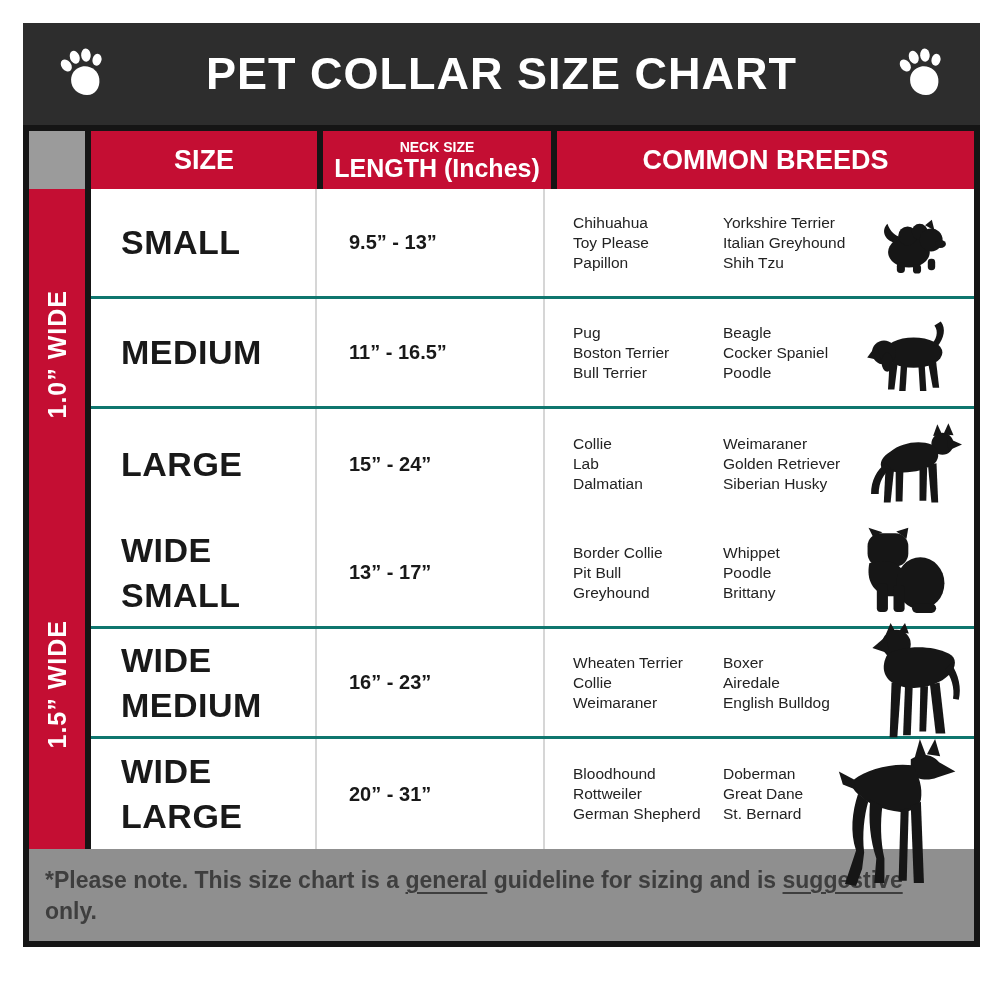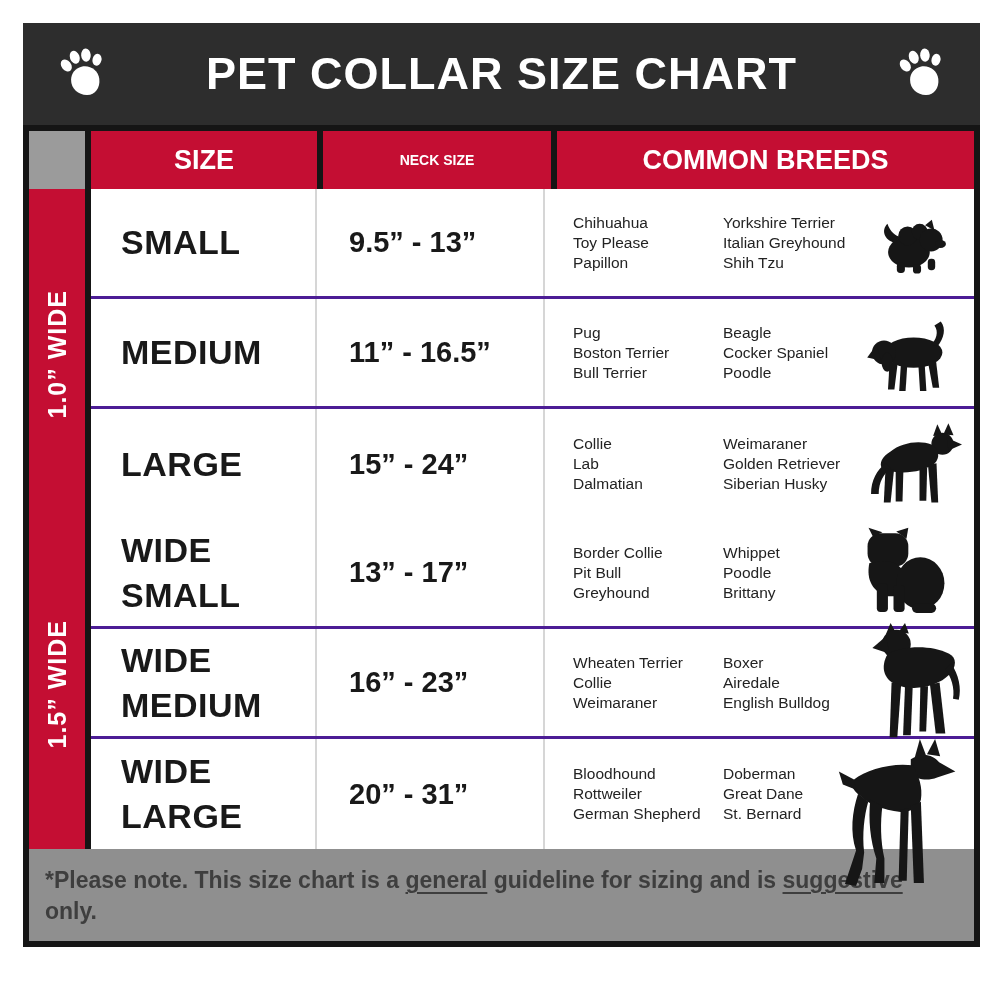--- a/index.html
+++ b/index.html
@@ -30,25 +30,25 @@
   .col-size{width:226px;font-size:27px;}
   .col-len{width:228px;}
   .col-len .neck-top{font-size:14px;line-height:15px;}
   .col-len .neck-main{font-size:25px;line-height:26px;}
   .col-breeds{flex:1;font-size:27px;}
 
   .section{display:flex;gap:6px;}
   .strip{width:56px;background:var(--red);display:flex;align-items:center;justify-content:center;}
   .strip span{writing-mode:vertical-rl;transform:rotate(180deg);color:#fff;font-weight:700;font-size:25px;letter-spacing:1px;white-space:nowrap;}
   .sec-body{flex:1;background:#fff;display:flex;flex-direction:column;}
-  .row{height:110px;display:flex;border-bottom:3px solid #4c1d95;}
+  .row{height:110px;display:flex;border-bottom:3px solid #0f766e;}
   .row:last-child{border-bottom:none;}
 
   .cell-size{width:226px;border-right:2px solid #D6D6D6;display:flex;align-items:center;padding-left:30px;font-size:34px;font-weight:700;line-height:1.32;color:var(--ink);letter-spacing:.5px;}
-  .cell-len{width:228px;border-right:2px solid #D6D6D6;display:flex;align-items:center;padding-left:32px;font-size:29px;font-weight:700;color:var(--ink);}
+  .cell-len{width:228px;border-right:2px solid #D6D6D6;display:flex;align-items:center;padding-left:32px;font-size:20px;font-weight:700;color:var(--ink);}
   .cell-breeds{flex:1;position:relative;display:flex;align-items:center;padding-left:28px;}
   .bcol{width:150px;font-size:15.5px;line-height:20px;color:#232323;}
   .bcol.b2{width:168px;}
 
   .dog{position:absolute;}
   .dog svg{width:100%;height:100%;fill:#161616;}
   .dog-shihtzu{width:74px;height:62px;right:22px;top:26px;}
   .dog-beagle{width:112px;height:76px;right:6px;top:20px;}
   .dog-shepherd{width:102px;height:104px;right:12px;top:4px;}
   .dog-bulldog{width:88px;height:98px;right:24px;top:6px;}
@@ -92,20 +92,21 @@
       </div>
     </div>
 
     <div class="table">
 
       <div class="colhead-row">
         <div class="corner"></div>
         <div class="colhead col-size">SIZE</div>
         <div class="colhead col-len">
           <div class="neck-top">NECK SIZE</div>
+          <div class="neck-main">LENGTH (Inches)</div>
         </div>
         <div class="colhead col-breeds">COMMON BREEDS</div>
       </div>
 
       <div class="section">
         <div class="strip">
           <span>1.0” WIDE</span>
         </div>
         <div class="sec-body">
 

